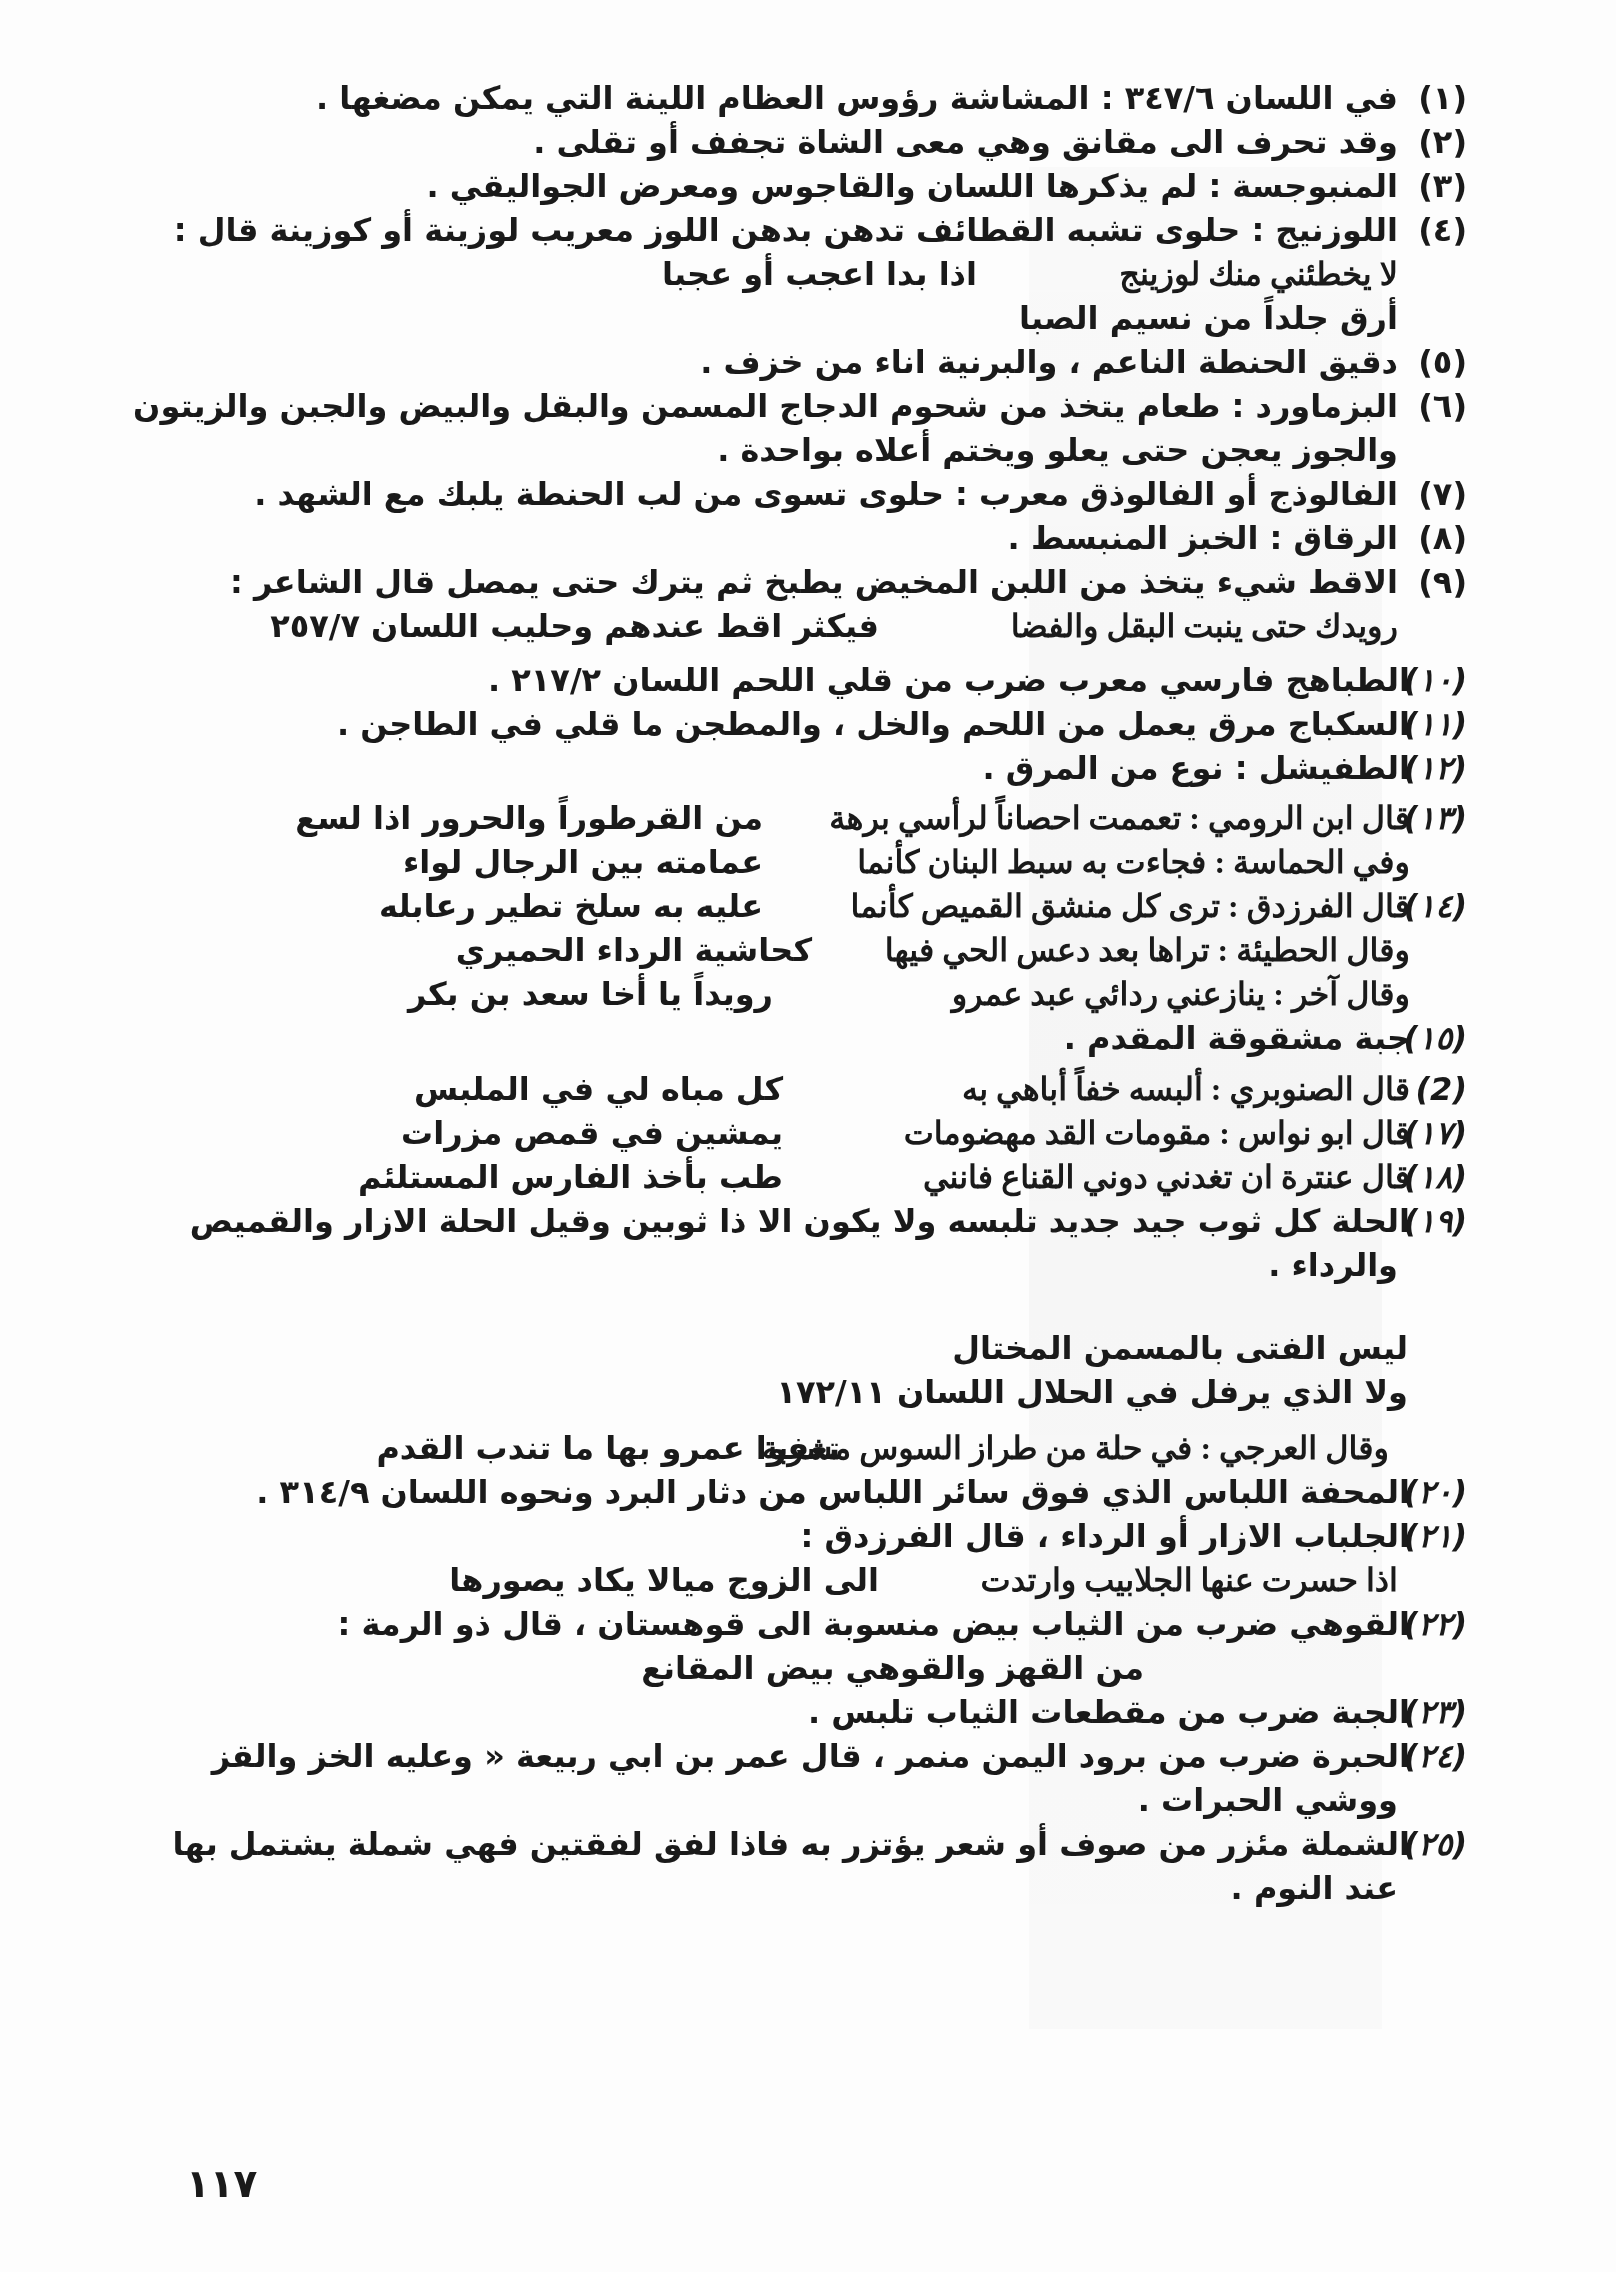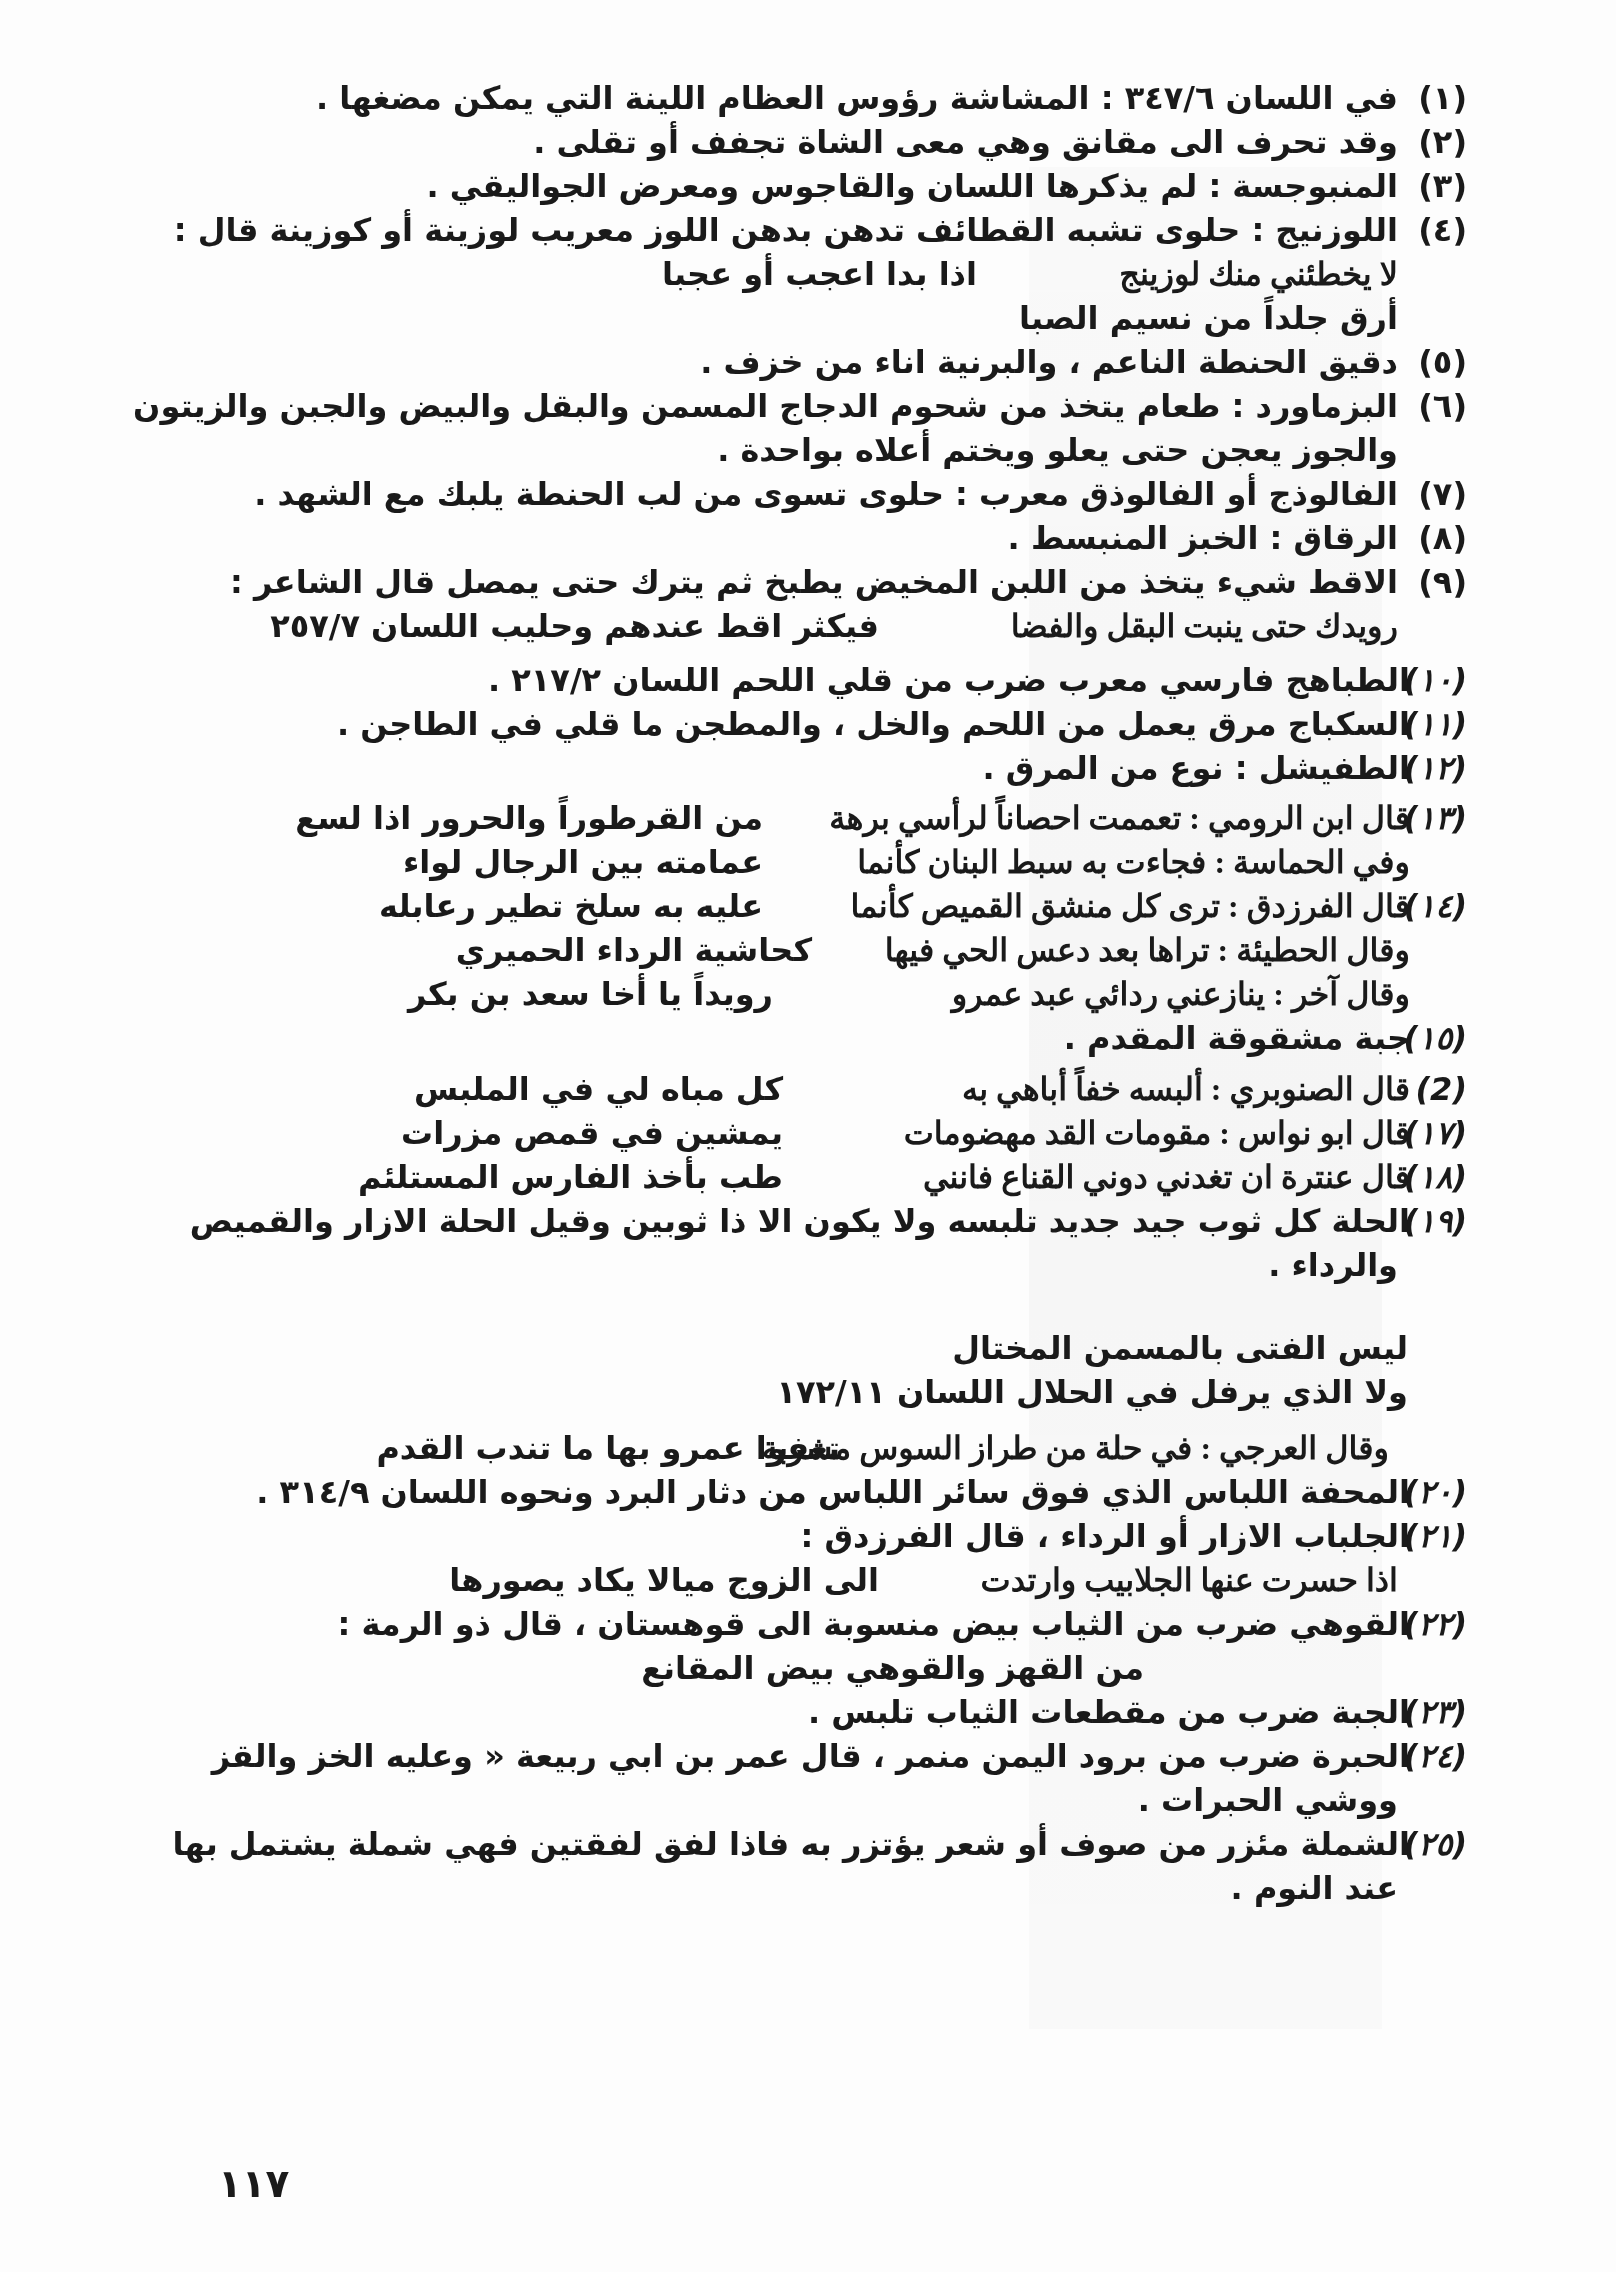--- a/index.html
+++ b/index.html
@@ -73,21 +73,20 @@
     .hemi-b { display: inline-block; }
     .spacer { height: 47px; }
     .page-number {
       position: absolute;
       left: 186px;
       top: 2161px;
       font-weight: bold;
       font-size: 39px;
       direction: rtl;
       letter-spacing: 1px;
-      margin-left: 32px;
     }
   </style>
 </head>
 <body>
 
 <div class="page">
   <div class="ghost"></div>
 
   <div class="notes">
 

